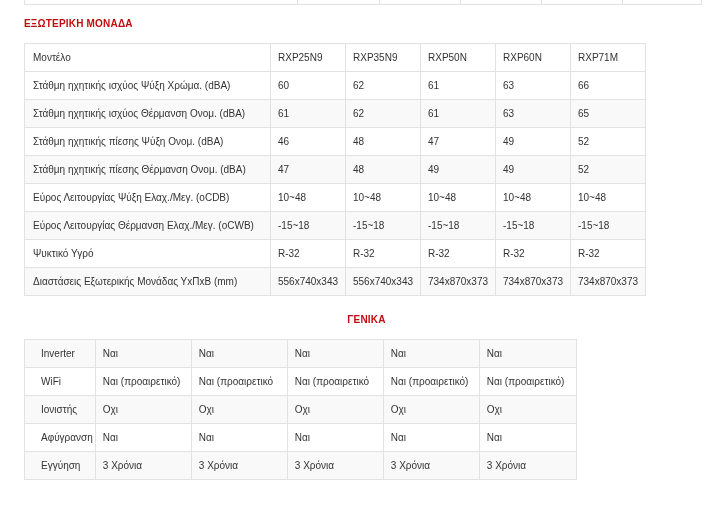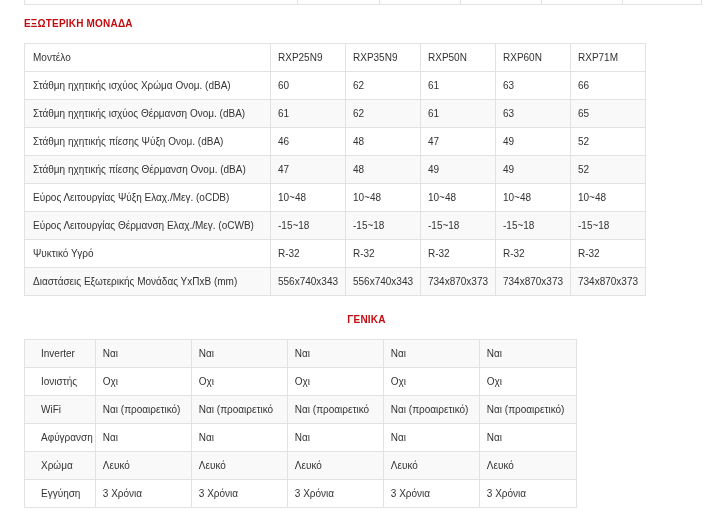--- a/index.html
+++ b/index.html
@@ -68,21 +68,21 @@
     <tbody id="outdoor-body">
         <tr>
           <td class="label-cell">Μοντέλο</td>
           <td>RXP25N9</td>
           <td>RXP35N9</td>
           <td>RXP50N</td>
           <td>RXP60N</td>
           <td>RXP71M</td>
         </tr>
         <tr>
-          <td class="label-cell">Στάθμη ηχητικής ισχύος Χρώμα Ονομ. (dBA)</td>
+          <td class="label-cell">Στάθμη ηχητικής ισχύος Ψύξη Χρώμα. (dBA)</td>
           <td>60</td>
           <td>62</td>
           <td>61</td>
           <td>63</td>
           <td>66</td>
         </tr>
         <tr>
           <td class="label-cell">Στάθμη ηχητικής ισχύος Θέρμανση Ονομ. (dBA)</td>
           <td>61</td>
           <td>62</td>
@@ -155,50 +155,42 @@
     <tbody id="general-body">
         <tr>
           <td class="label-cell">Inverter</td>
           <td>Ναι</td>
           <td>Ναι</td>
           <td>Ναι</td>
           <td>Ναι</td>
           <td>Ναι</td>
         </tr>
         <tr>
-          <td class="label-cell">Ιονιστής</td>
-          <td>Οχι</td>
-          <td>Οχι</td>
-          <td>Οχι</td>
-          <td>Οχι</td>
-          <td>Οχι</td>
-        </tr>
-        <tr>
           <td class="label-cell">WiFi</td>
           <td>Ναι (προαιρετικό)</td>
           <td>Ναι (προαιρετικό</td>
           <td>Ναι (προαιρετικό</td>
           <td>Ναι (προαιρετικό)</td>
           <td>Ναι (προαιρετικό)</td>
         </tr>
         <tr>
+          <td class="label-cell">Ιονιστής</td>
+          <td>Οχι</td>
+          <td>Οχι</td>
+          <td>Οχι</td>
+          <td>Οχι</td>
+          <td>Οχι</td>
+        </tr>
+        <tr>
           <td class="label-cell">Αφύγρανση</td>
           <td>Ναι</td>
           <td>Ναι</td>
           <td>Ναι</td>
           <td>Ναι</td>
           <td>Ναι</td>
-        </tr>
-        <tr>
-          <td class="label-cell">Χρώμα</td>
-          <td>Λευκό</td>
-          <td>Λευκό</td>
-          <td>Λευκό</td>
-          <td>Λευκό</td>
-          <td>Λευκό</td>
         </tr>
         <tr>
           <td class="label-cell">Εγγύηση</td>
           <td>3 Χρόνια</td>
           <td>3 Χρόνια</td>
           <td>3 Χρόνια</td>
           <td>3 Χρόνια</td>
           <td>3 Χρόνια</td>
         </tr>
       </tbody>

